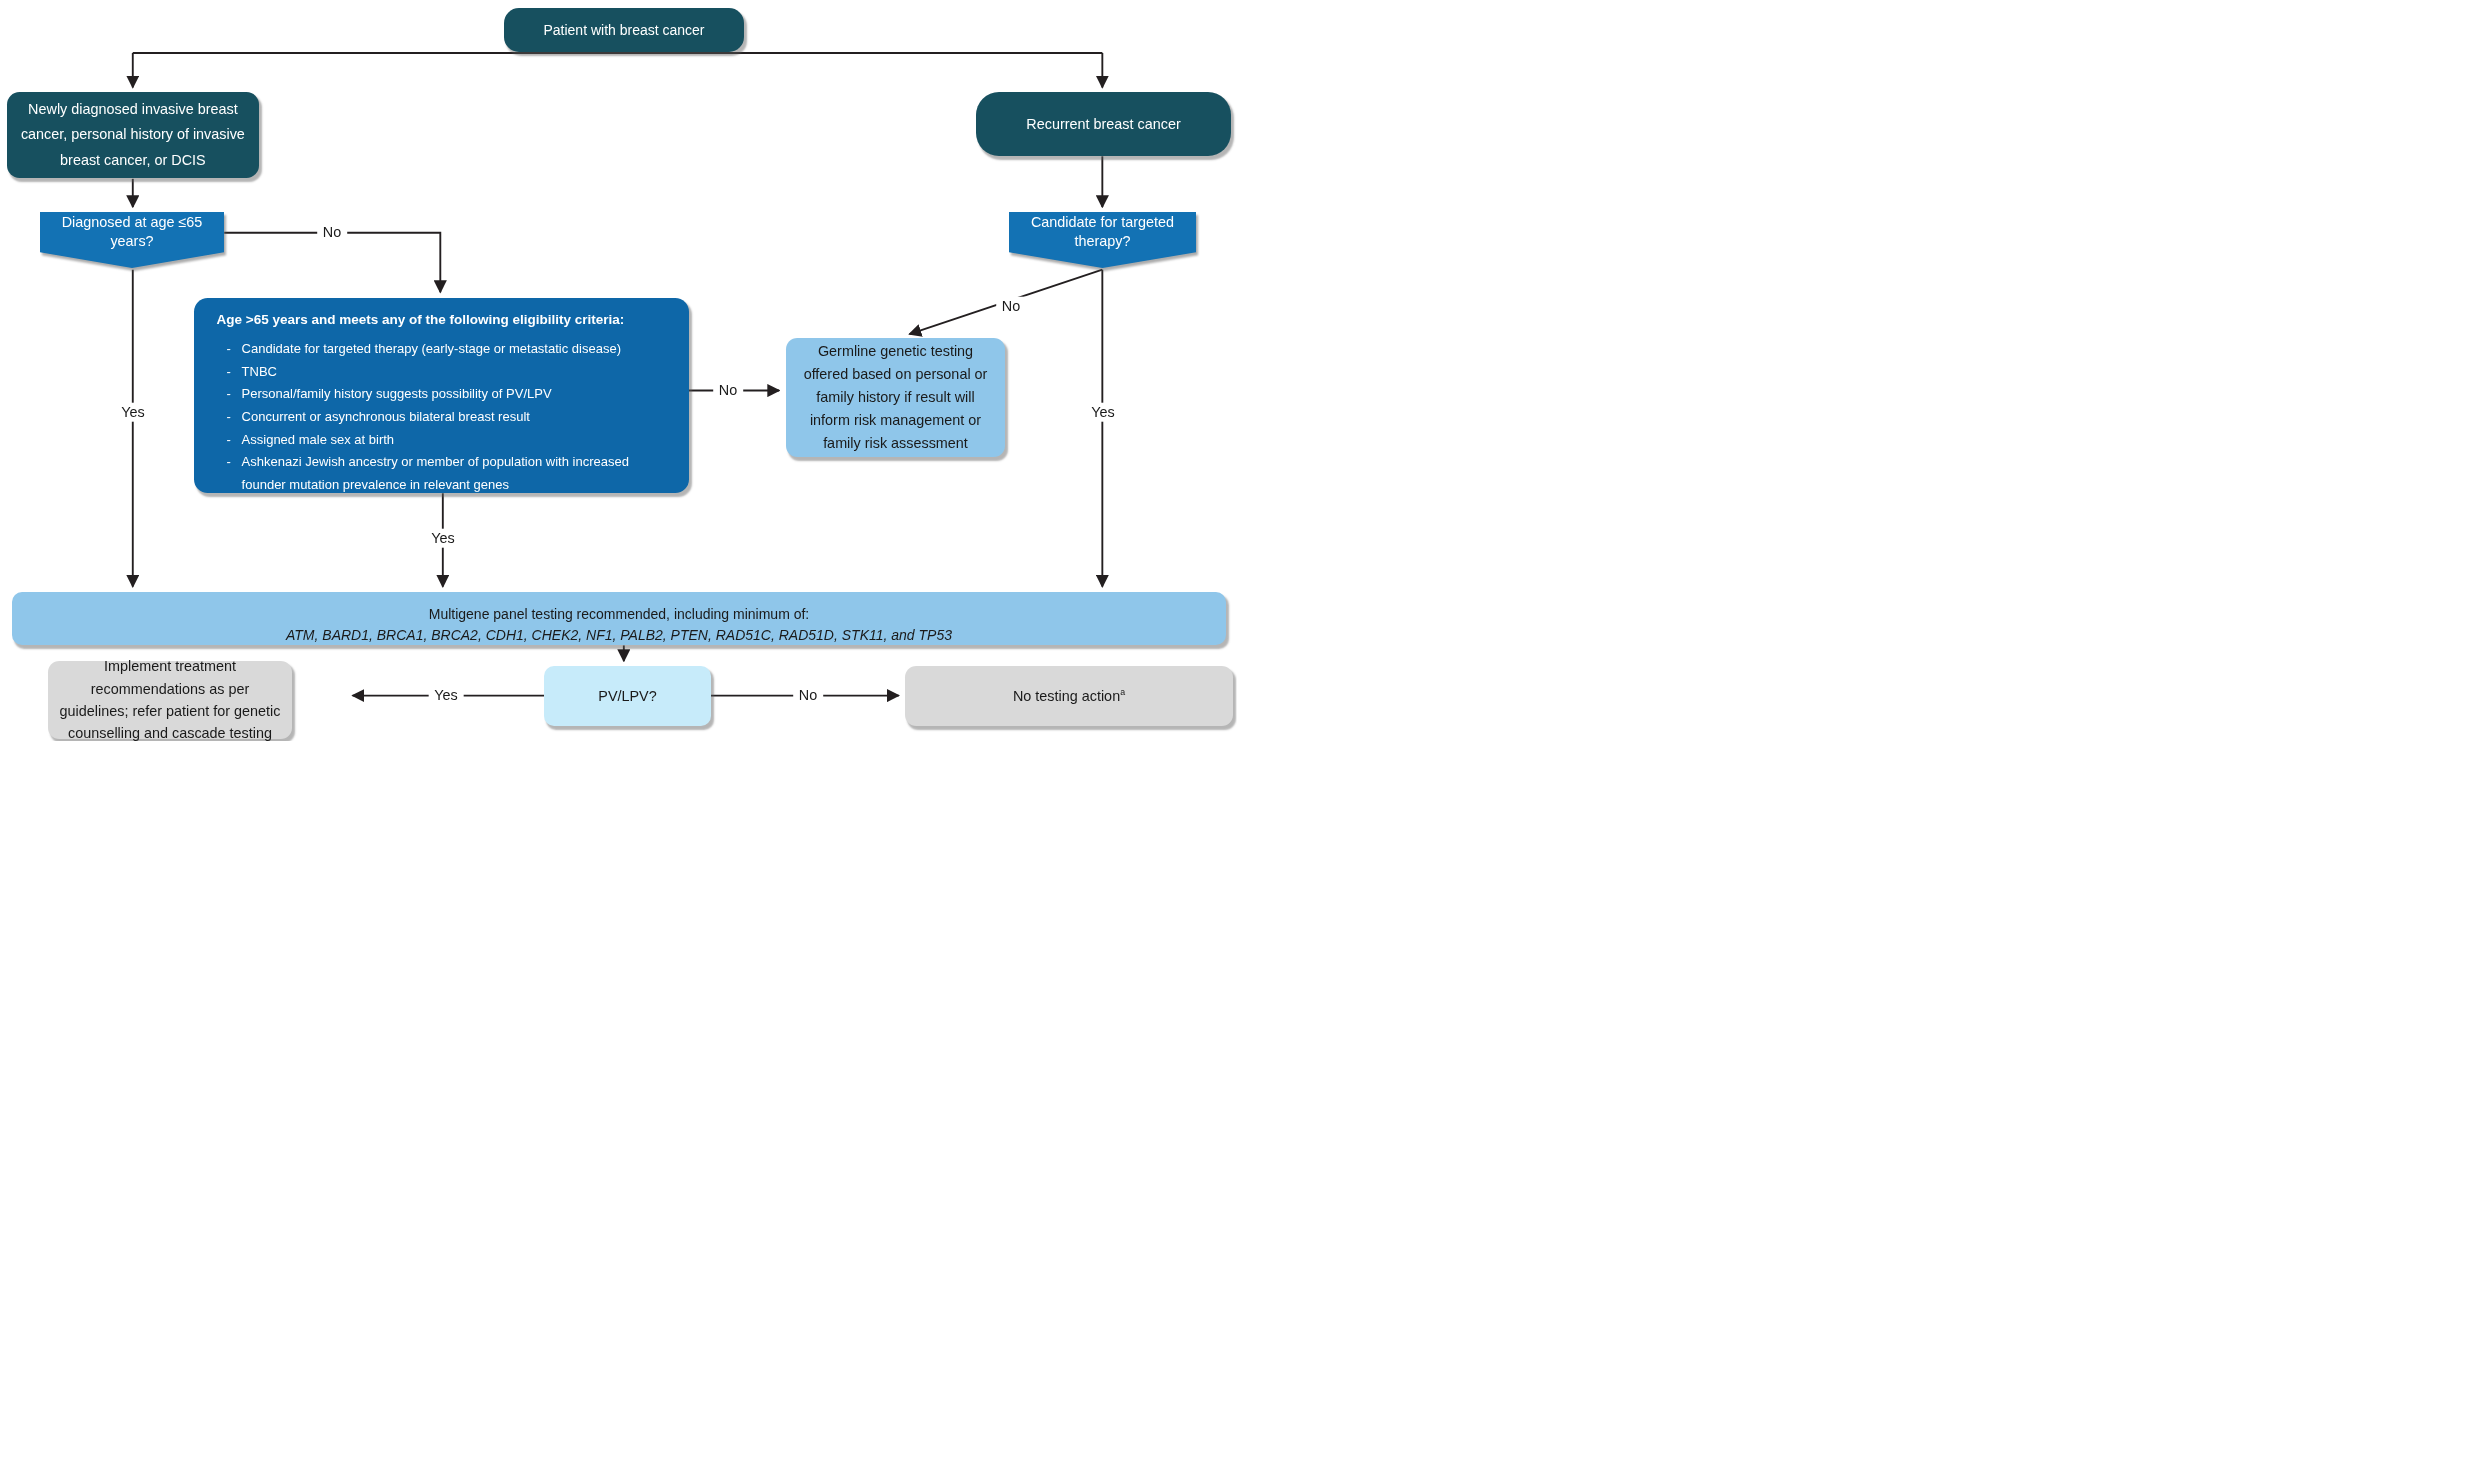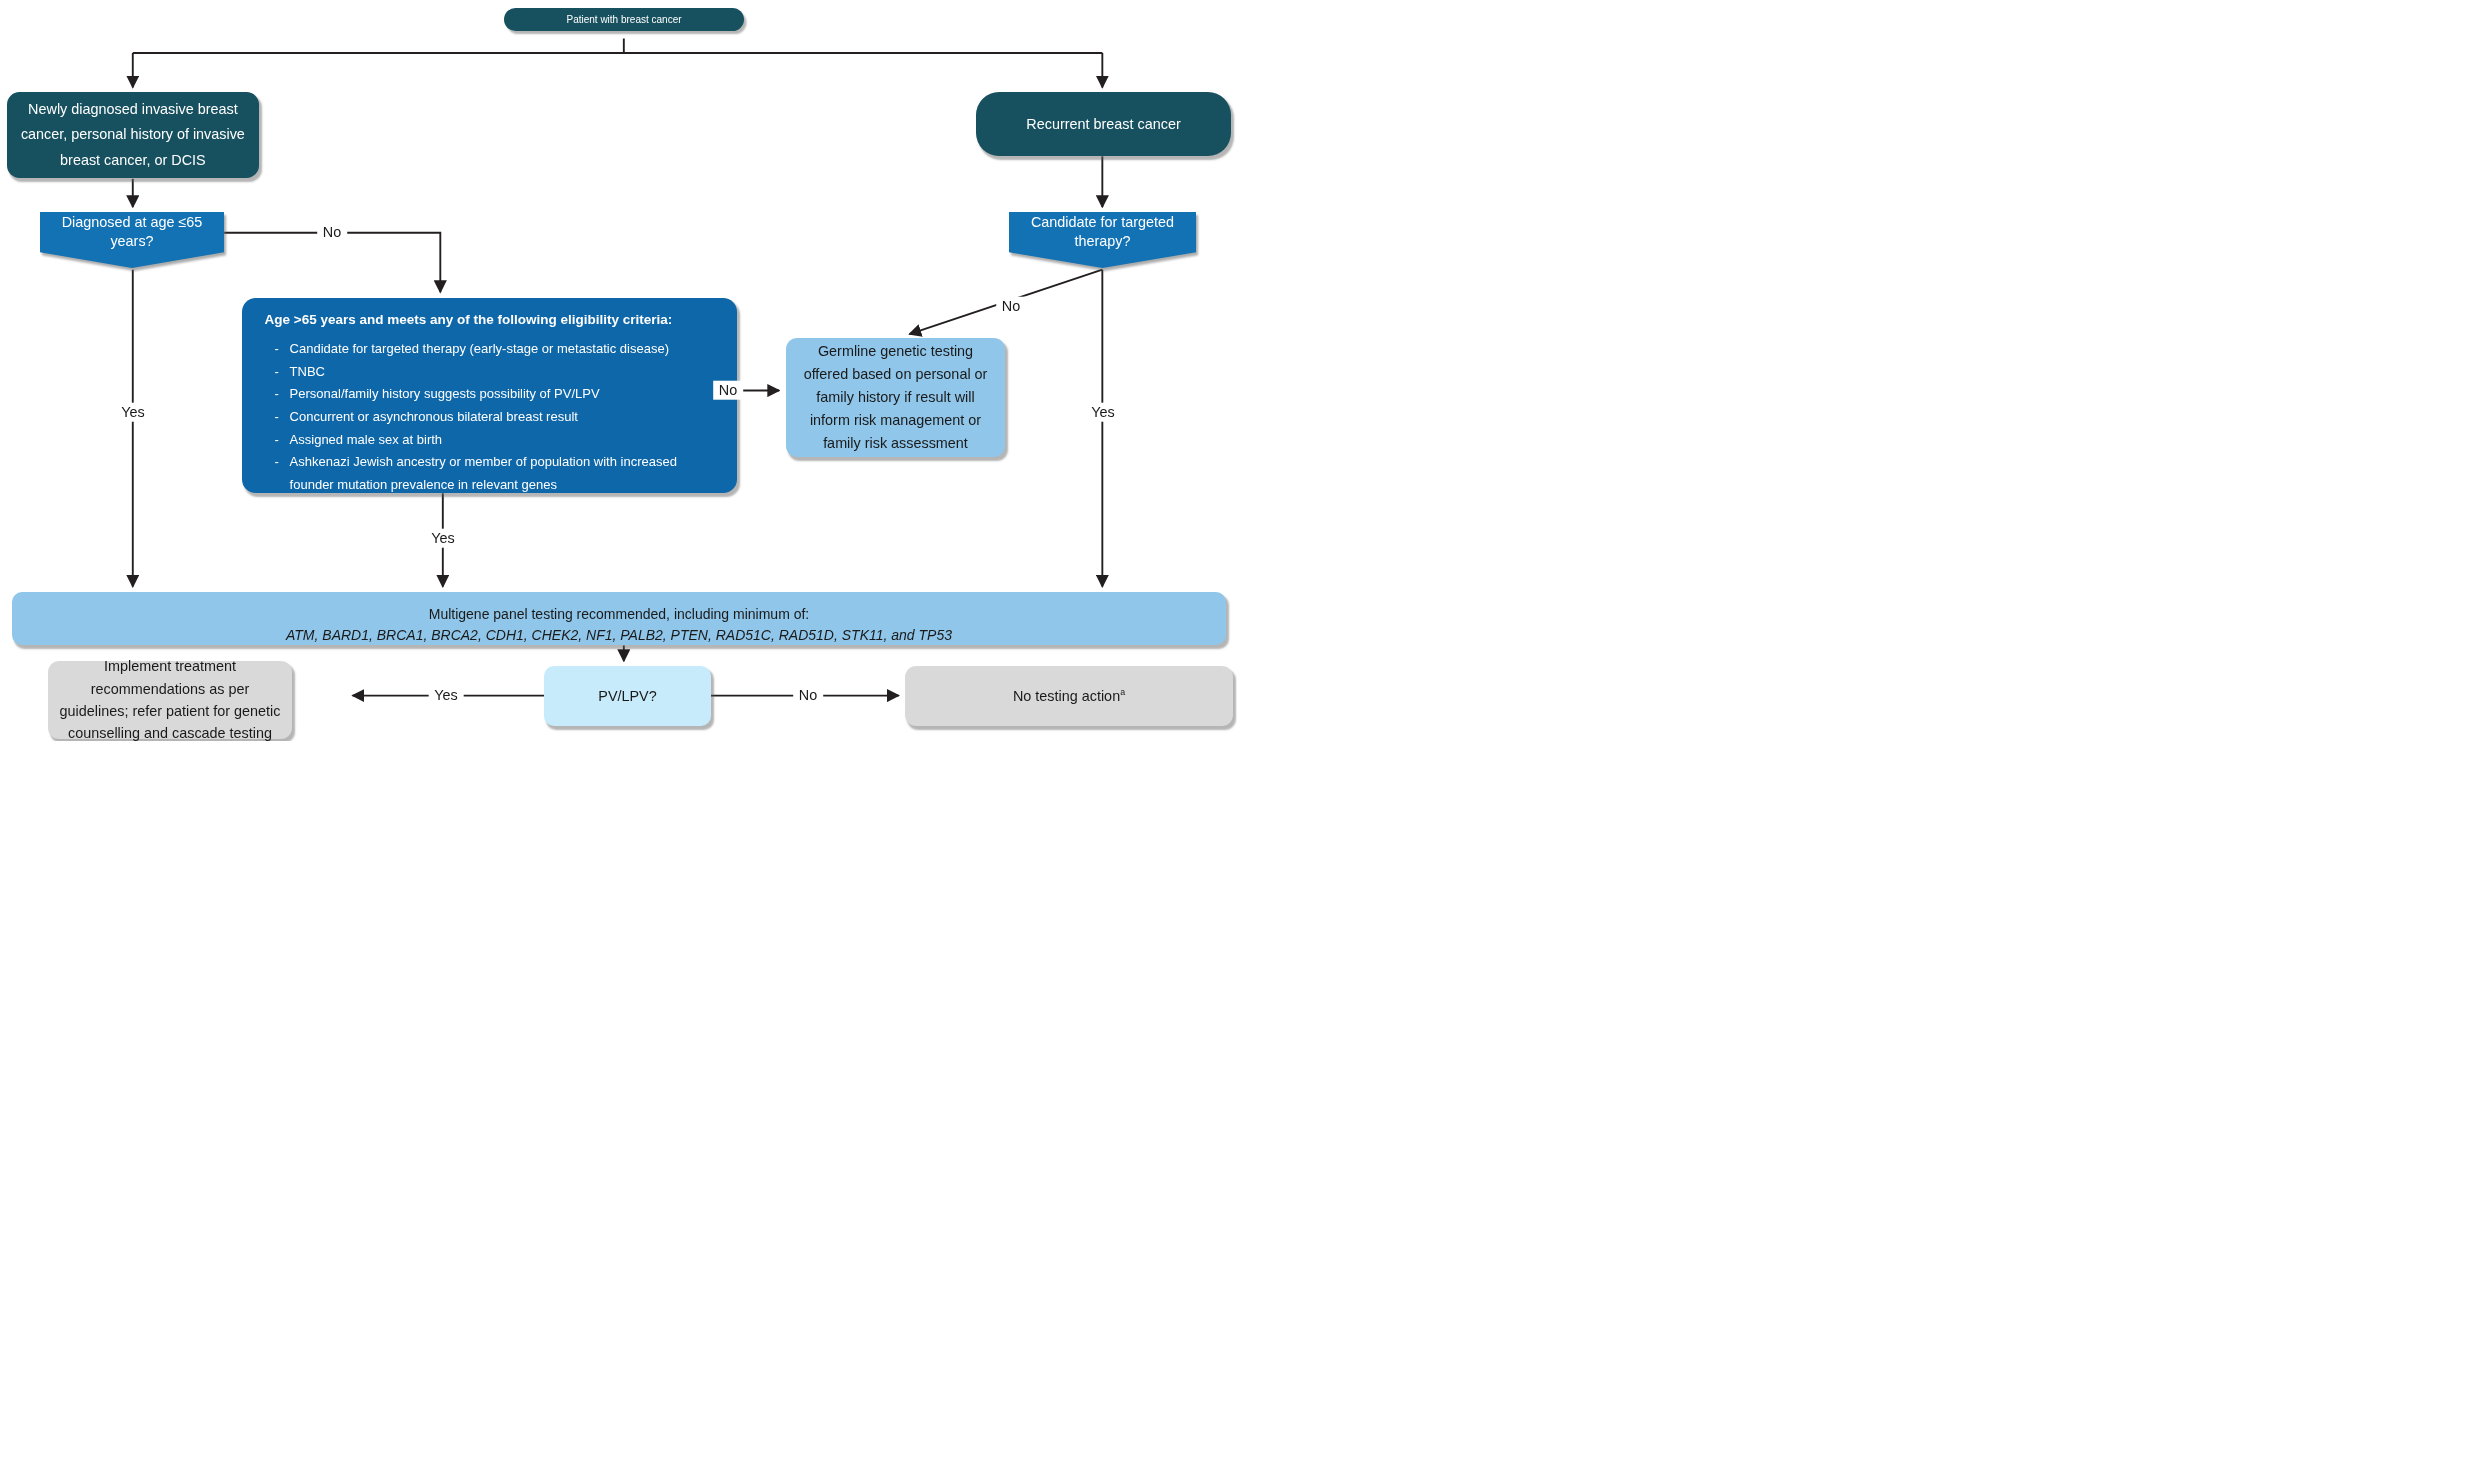--- a/index.html
+++ b/index.html
@@ -26,26 +26,26 @@
     position:absolute;
     z-index:2;
     box-sizing:border-box;
     display:flex;
     align-items:center;
     justify-content:center;
     text-align:center;
   }
   .shadowed{box-shadow:2.5px 3.1px 1.9px rgba(90,90,90,0.45);}
   .teal{background:var(--dark_teal);color:#ffffff;}
-  .darkblue{background:var(--eligibility_blue);color:#ffffff;margin-left:48px;}
+  .darkblue{background:var(--eligibility_blue);color:#ffffff;}
   .lightblue{background:var(--light_blue);color:var(--text_dark);}
   .paleblue{background:var(--pale_blue);color:var(--text_dark);}
   .gray{background:var(--gray_box);color:var(--text_dark);}
 
-  .node-top{left:504px;top:7.5px;width:240px;height:23px;border-radius:15px;font-size:10px;}
+  .node-top{left:504px;top:7.5px;width:240px;height:44px;border-radius:15px;font-size:14px;}
   .node-newly{left:6.9px;top:92px;width:252px;height:86px;border-radius:12.5px;font-size:14.4px;line-height:1.75;padding:3.8px 8.8px;}
   .node-recurrent{left:976px;top:92px;width:255px;height:64px;border-radius:23px;font-size:14.4px;}
 
   .chevron-wrap{position:absolute;z-index:2;filter:drop-shadow(2.5px 3.1px 1.3px rgba(90,90,90,0.5));}
   .chevron{
     width:100%;height:100%;
     background:var(--decision_blue);color:#ffffff;
     clip-path:polygon(0 0,100% 0,100% 72%,50% 100%,0 72%);
     display:flex;align-items:center;justify-content:center;text-align:center;
     box-sizing:border-box;padding-bottom:15.7px;

